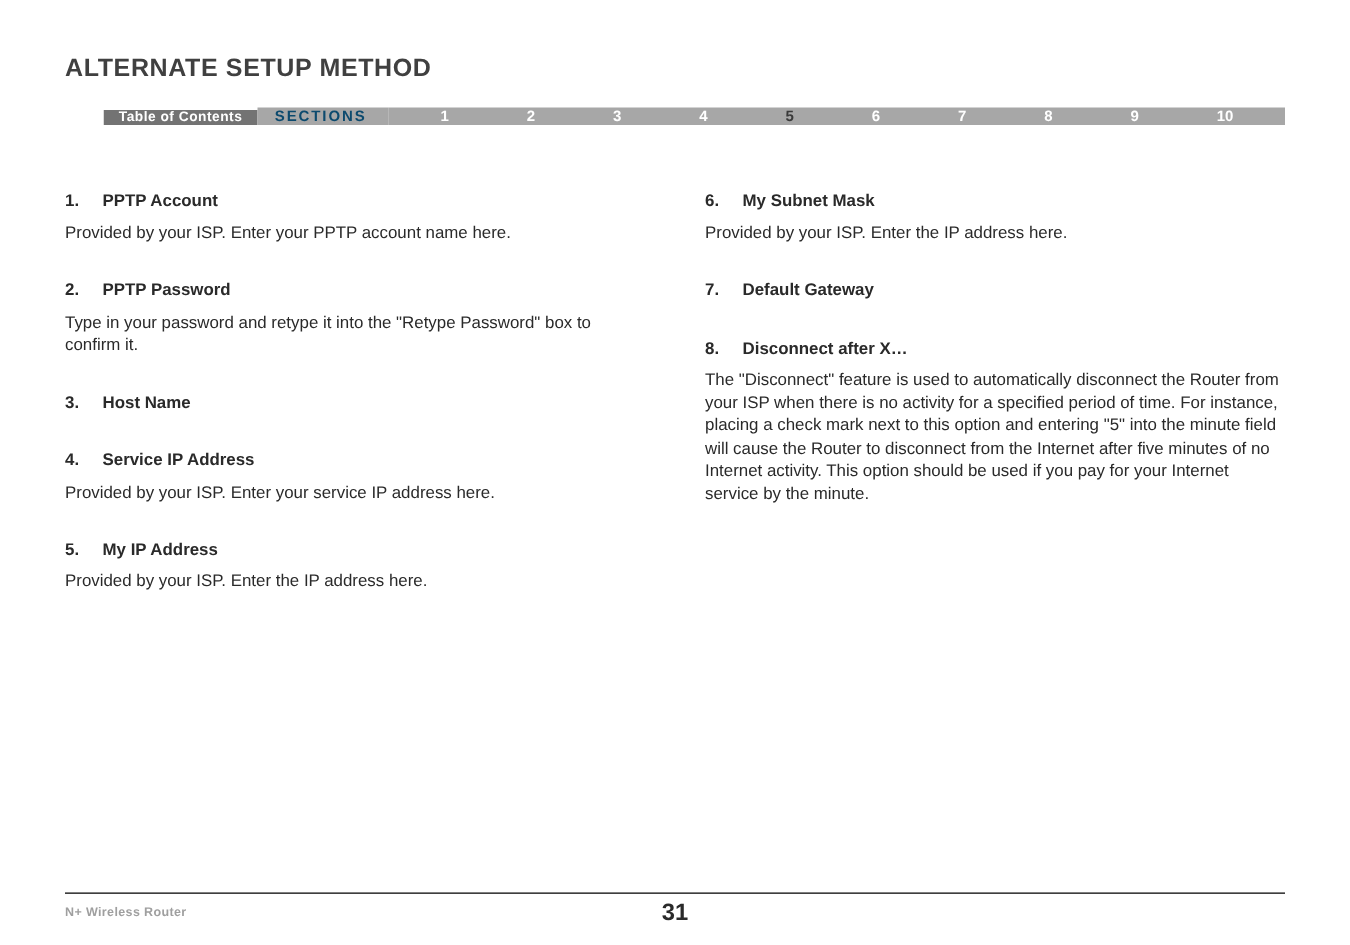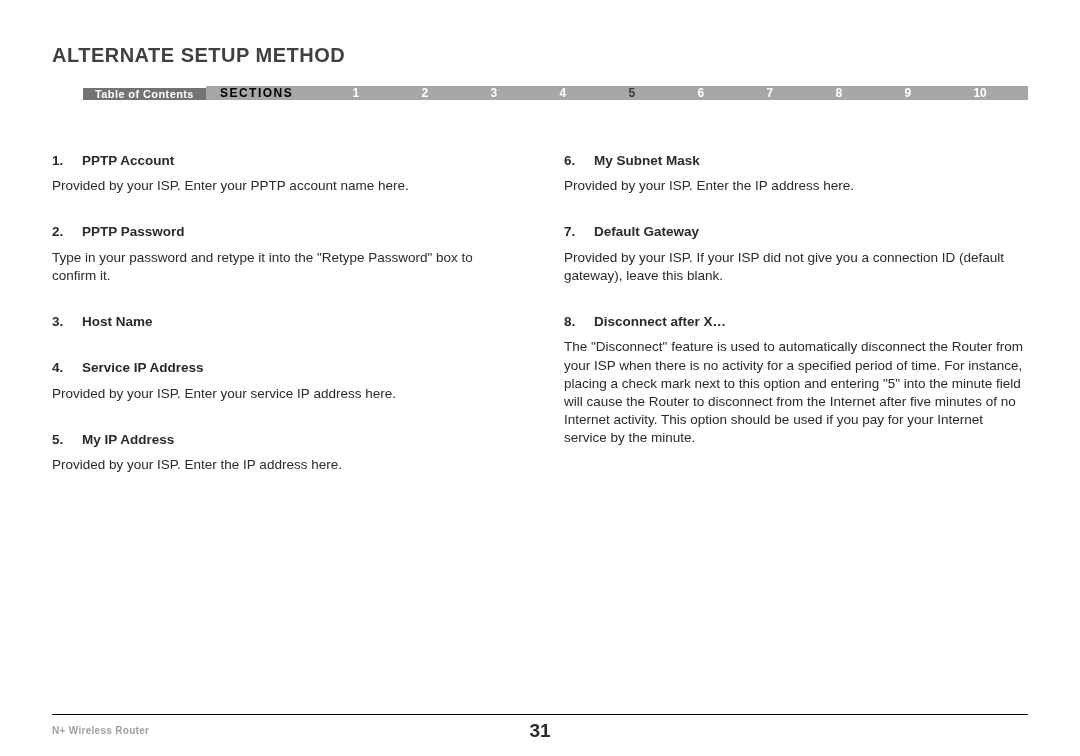--- a/index.html
+++ b/index.html
@@ -34,21 +34,21 @@
       align-items: center;
       letter-spacing: 0.4px;
     }
     .nav-sections-label {
       background: #a7a7a7;
       padding: 0 18px 0 14px;
       display: flex;
       align-items: center;
       letter-spacing: 1.5px;
       font-size: 12px;
-      color: #000000;
+      color: #0c4a6e;
     }
     .nav-sections {
       background: #a7a7a7;
       flex: 1;
       display: flex;
       align-items: center;
       justify-content: space-around;
       padding: 0 10px;
     }
     .nav-item {
@@ -191,21 +191,20 @@
         <span>My Subnet Mask</span>
       </div>
       <div class="item-desc">Provided by your ISP. Enter the IP address here.</div>
     </div>
 
     <div class="item">
       <div class="item-head">
         <span class="item-num">7.</span>
         <span>Default Gateway</span>
       </div>
-      <div class="item-desc">Provided by your ISP. If your ISP did not give you a connection ID (default gateway), leave this blank.</div>
     </div>
 
     <div class="item">
       <div class="item-head">
         <span class="item-num">8.</span>
         <span>Disconnect after X…</span>
       </div>
       <div class="item-desc">The "Disconnect" feature is used to automatically disconnect the Router from your ISP when there is no activity for a specified period of time. For instance, placing a check mark next to this option and entering "5" into the minute field will cause the Router to disconnect from the Internet after five minutes of no Internet activity. This option should be used if you pay for your Internet service by the minute.</div>
     </div>
 

